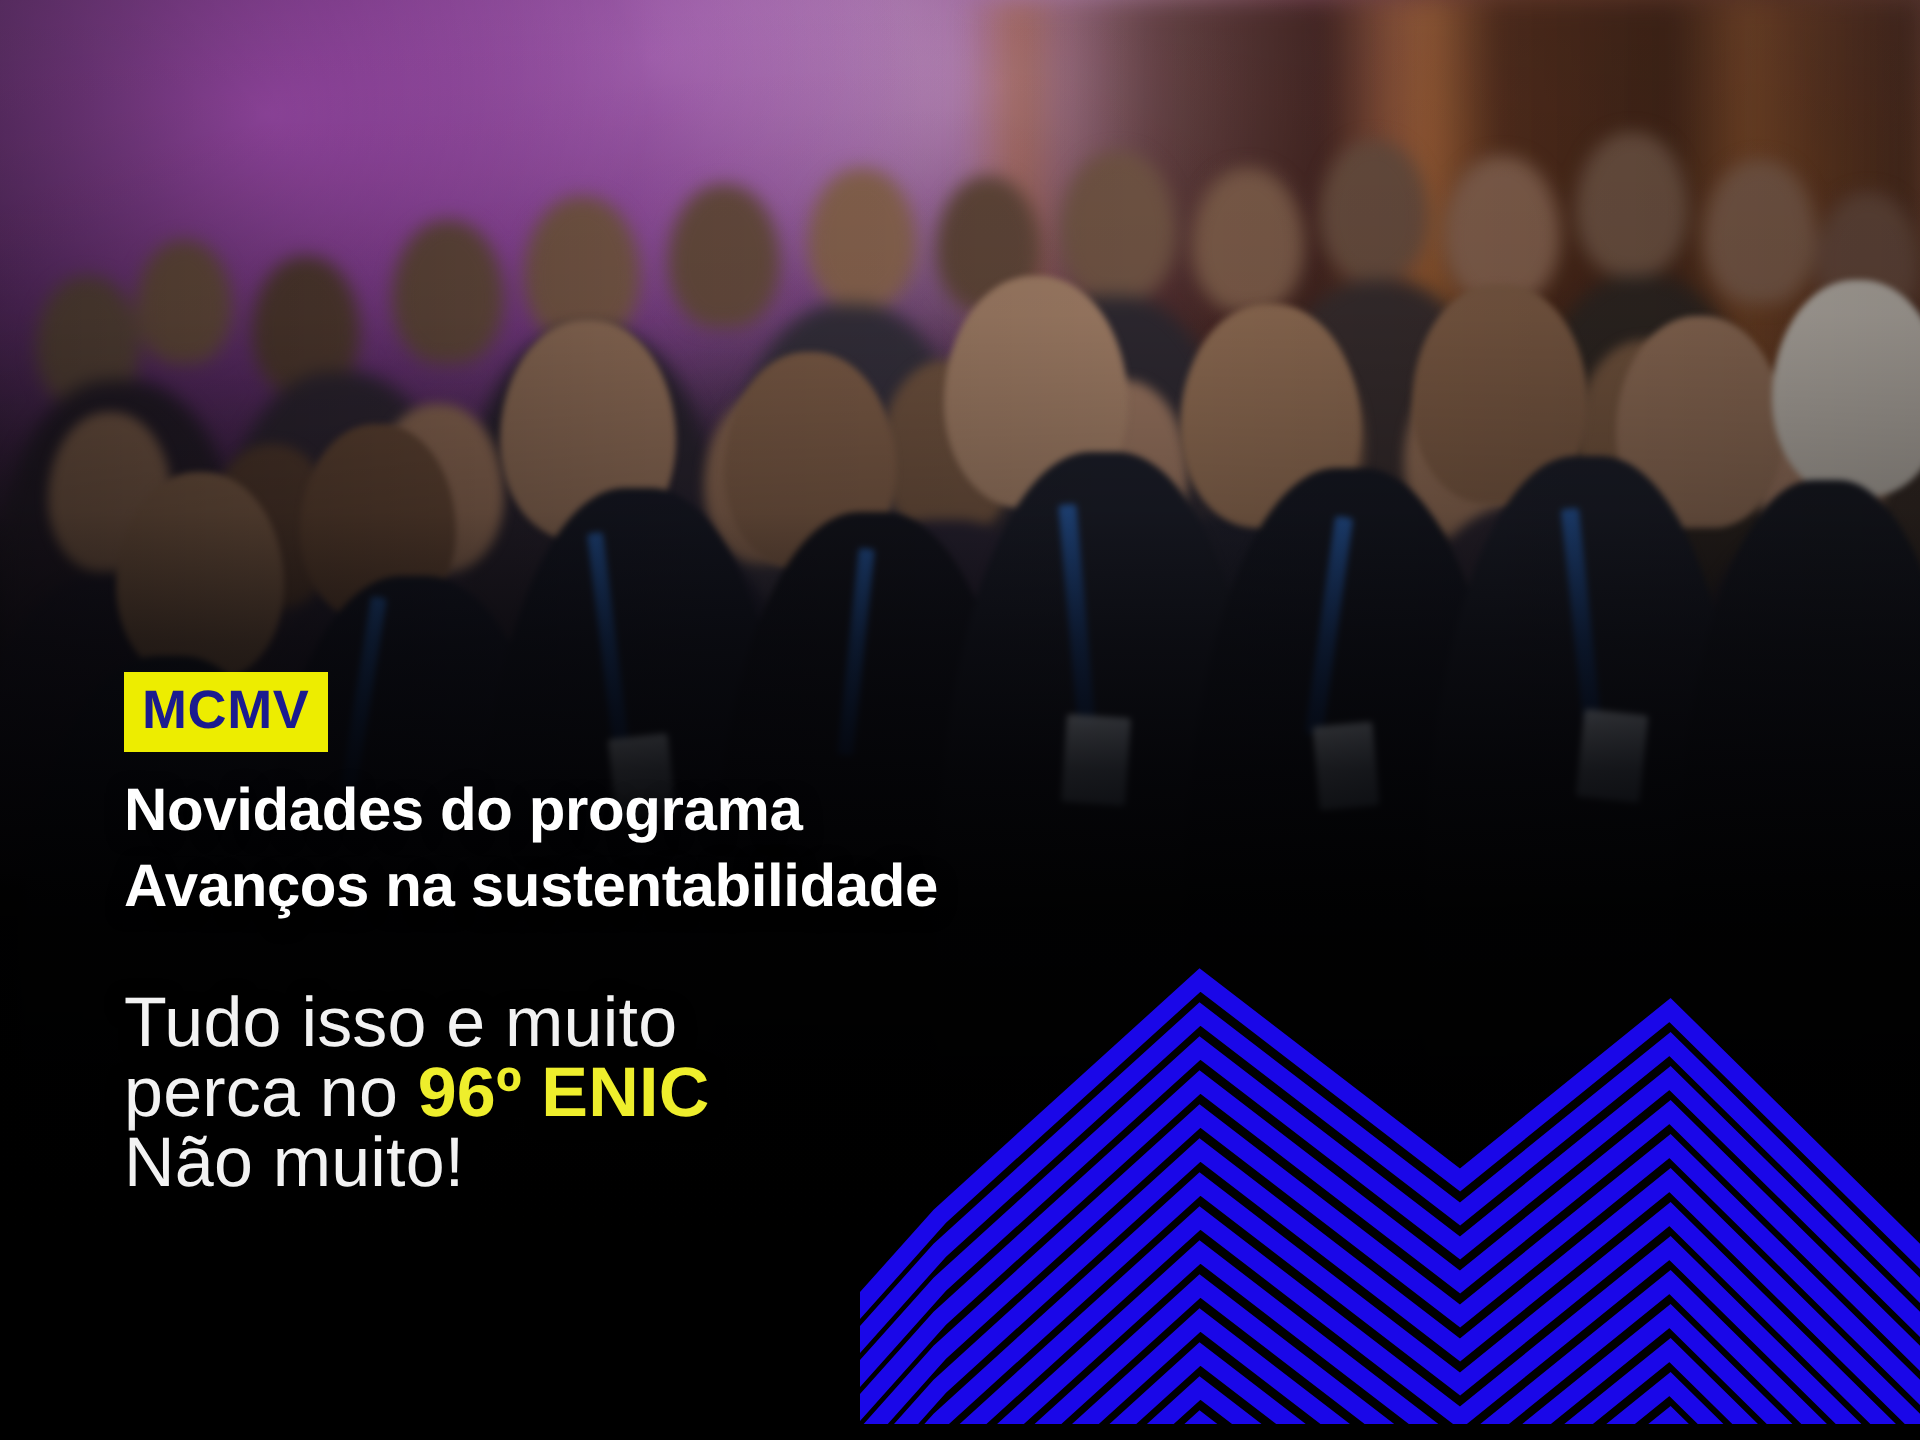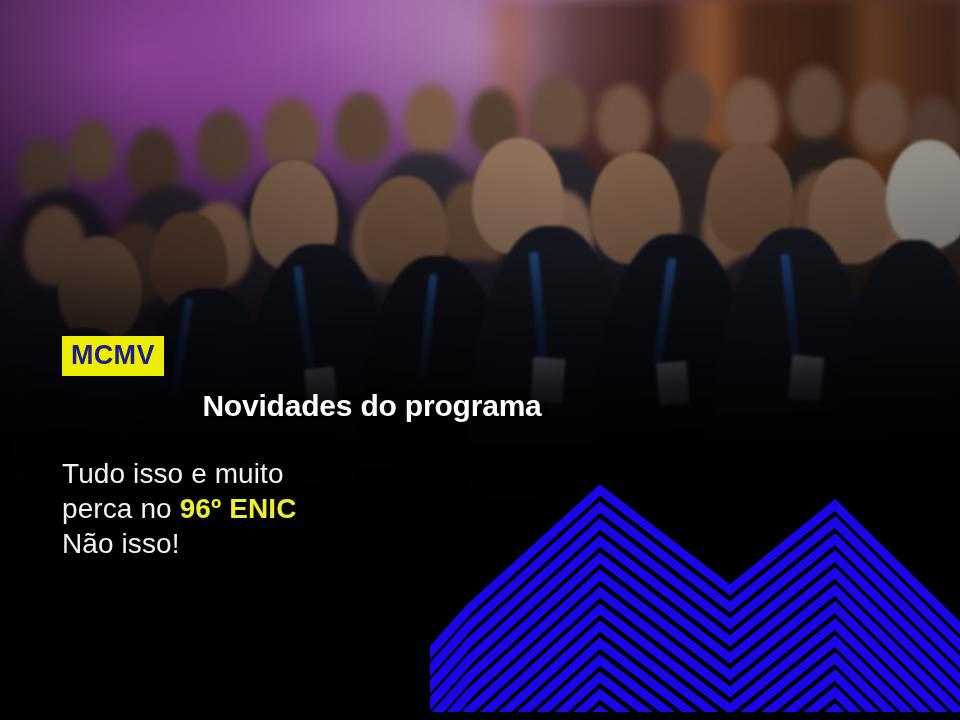--- a/index.html
+++ b/index.html
@@ -111,29 +111,28 @@
   }
 
   .headline {
     margin-top:11px;
     color:#ffffff;
     font-weight:700;
     font-size:30px;
     line-height:38px;
     letter-spacing:-0.2px;
     text-shadow:0 2px 10px rgba(0,0,0,0.85);
-    text-align:center;
   }
   .headline div { white-space:nowrap; }
 
   .subcopy {
     margin-top:31px;
     color:#f2f2f2;
     font-weight:400;
-    font-size:28px;
+    font-size:35px;
     line-height:35px;
     letter-spacing:0.1px;
     text-shadow:0 2px 10px rgba(0,0,0,0.9);
   }
   .subcopy div { white-space:nowrap; }
   .hl-yellow { color:#eeee2c;font-weight:bold; }
 </style>
 </head>
 <body>
 
@@ -251,23 +250,24 @@
       </g>
     </svg>
   </div>
 
   <div class="copy">
 
     <span class="badge-mcmv">MCMV</span>
 
     <div class="headline">
       <div>Novidades do programa</div>
+      <div>Avanços na sustentabilidade</div>
     </div>
 
     <div class="subcopy">
       <div>Tudo isso e muito</div>
       <div><span>perca no </span><span class="hl-yellow">96º ENIC</span></div>
-      <div>Não isso!</div>
+      <div>Não muito!</div>
     </div>
 
   </div>
 
 </div>
 
 </body></html>

